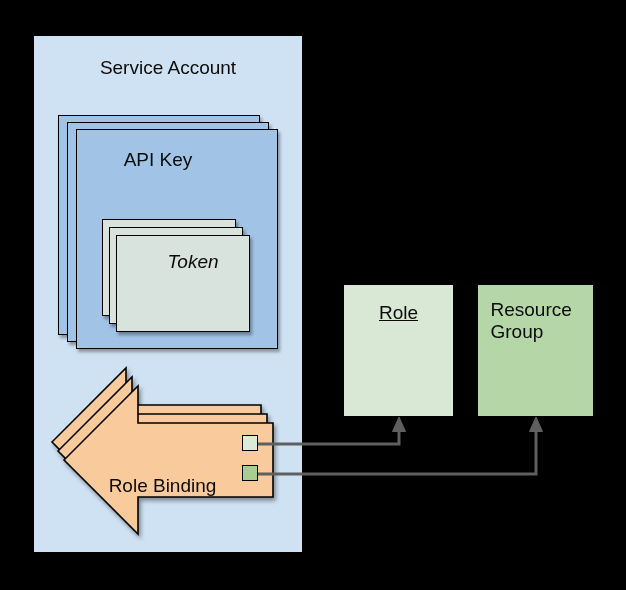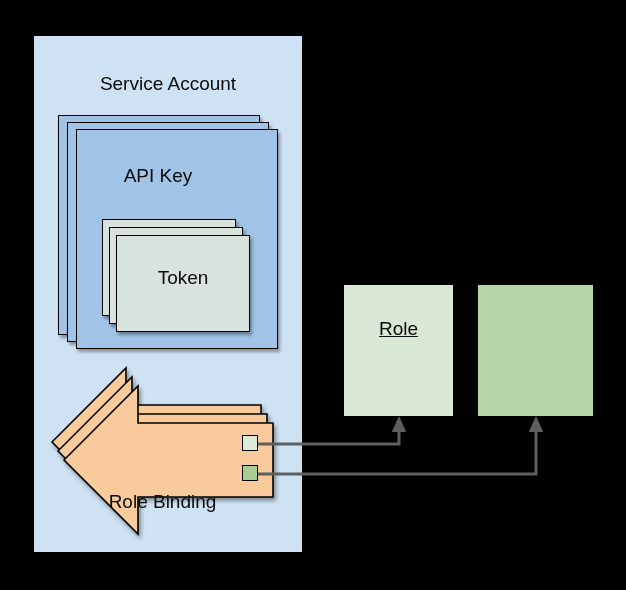--- a/index.html
+++ b/index.html
@@ -2,40 +2,40 @@
 <html><head>
 <meta charset="utf-8">
 <style>
   html,body{margin:0;padding:0;background:#000;}
   #stage{
     position:relative;width:626px;height:590px;background:#000;overflow:hidden;
     font-family:"Liberation Sans","DejaVu Sans",sans-serif;color:#000;
   }
   .abs{position:absolute;}
   .label{font-size:19px;line-height:1.18;color:#0b0b0b;}
-  .center{text-align:center;margin-top:16px;}
+  .center{text-align:center;}
 
   
   #sa-box{left:34px;top:36px;width:268px;height:516px;}
   #sa-label{left:34px;top:57px;width:268px;}
 
   
   .card{position:absolute;border:1.6px solid #000;box-sizing:border-box;
         box-shadow:2px 3px 3px rgba(0,0,0,0.35);}
   
   #api-l2{left:58px;top:115px;width:202px;height:220px;}
   #api-l1{left:67px;top:122px;width:202px;height:220px;}
   #api-l0{left:76px;top:129px;width:202px;height:220px;}
   #api-label{left:76px;top:149px;width:164px;}
 
   
   #tok-l2{left:102px;top:219px;width:134px;height:97px;}
   #tok-l1{left:109px;top:227px;width:134px;height:97px;}
   #tok-l0{left:116px;top:235px;width:134px;height:97px;}
-  #tok-label{left:116px;top:251px;width:134px;}
+  #tok-label{left:126px;top:251px;width:134px;font-style:italic;}
 
   
   #role-box{left:344px;top:285px;width:109px;height:131px;}
   #role-label{left:344px;top:302px;width:109px;text-decoration:underline;}
   #rg-box{left:478px;top:285px;width:115px;height:131px;}
   #rg-label{left:478px;top:299px;width:115px;}
   #rg-label .wrapblock{display:inline-block;text-align:left;max-width:90px;}
 
   
   #overlay{left:0;top:0;width:626px;height:590px;pointer-events:none;}
@@ -70,20 +70,21 @@
     <div id="tok-l2" class="card" style="background-color: rgb(215, 227, 220);"></div>
     <div id="tok-l1" class="card" style="background-color: rgb(215, 227, 220);"></div>
     <div id="tok-l0" class="card" style="background-color: rgb(215, 227, 220);"></div>
     <div id="tok-label" class="abs label center">Token</div>
   </div>
 
   <div id="role-box" class="abs" style="background-color: rgb(216, 232, 212);"></div>
   <div id="role-label" class="abs label center">Role</div>
 
   <div id="rg-box" class="abs" style="background-color: rgb(181, 214, 167);"></div>
+  <div id="rg-label" class="abs label center"><span class="wrapblock">Resource Group</span></div>
 
   <svg id="overlay" class="abs" viewBox="0 0 626 590">
     <g id="rb-group">
       <polygon class="rb-poly" transform="translate(-12,-18)" points="64,460 138,386 138,423 273,423 273,497 138,497 138,534" fill="#f8ca9c"></polygon>
       <polygon class="rb-poly" transform="translate(-6,-9)" points="64,460 138,386 138,423 273,423 273,497 138,497 138,534" fill="#f8ca9c"></polygon>
       <polygon class="rb-poly" points="64,460 138,386 138,423 273,423 273,497 138,497 138,534" fill="#f8ca9c"></polygon>
     </g>
     <path class="conn" d="M 258 444 L 399 444 L 399 430"></path>
     <polygon class="connhead" fill="#5f5f5f" points="399,417 392.5,431.5 405.5,431.5"></polygon>
     <path class="conn" d="M 258 474 L 536 474 L 536 430"></path>

